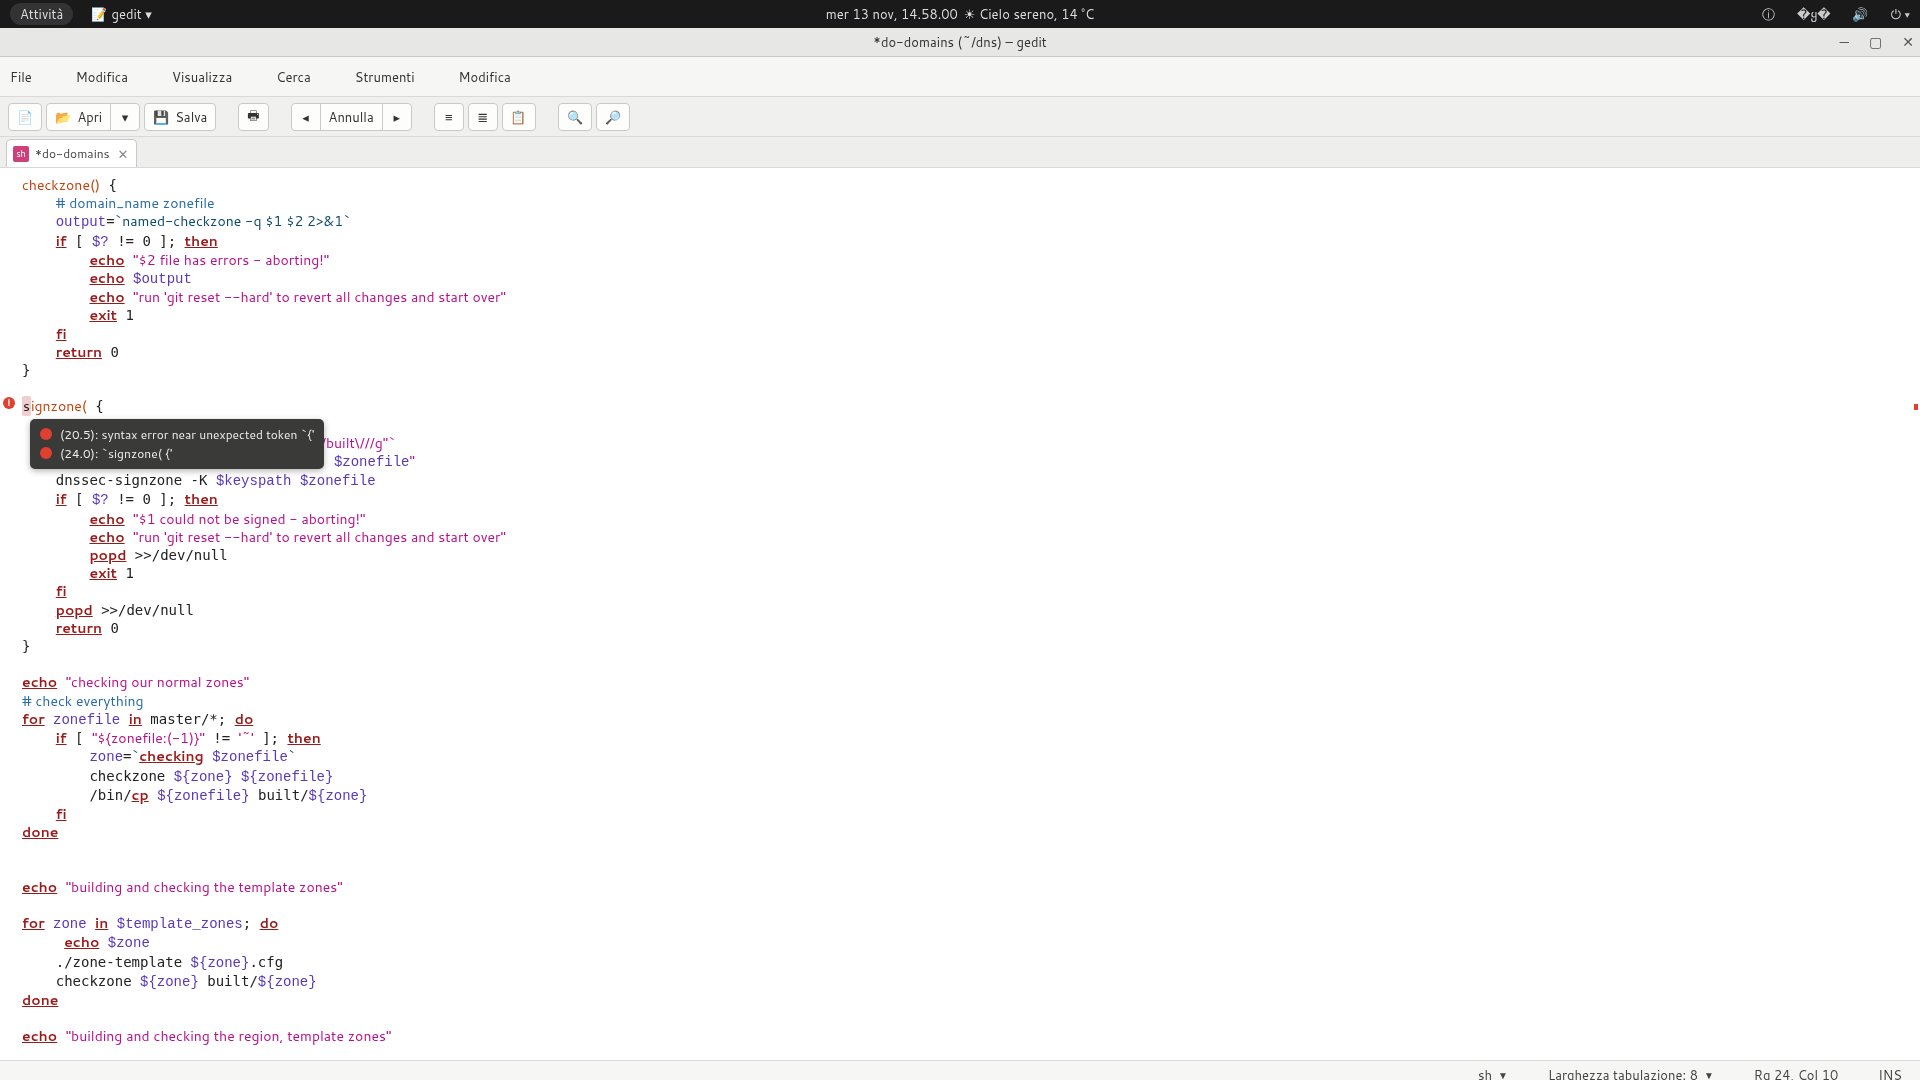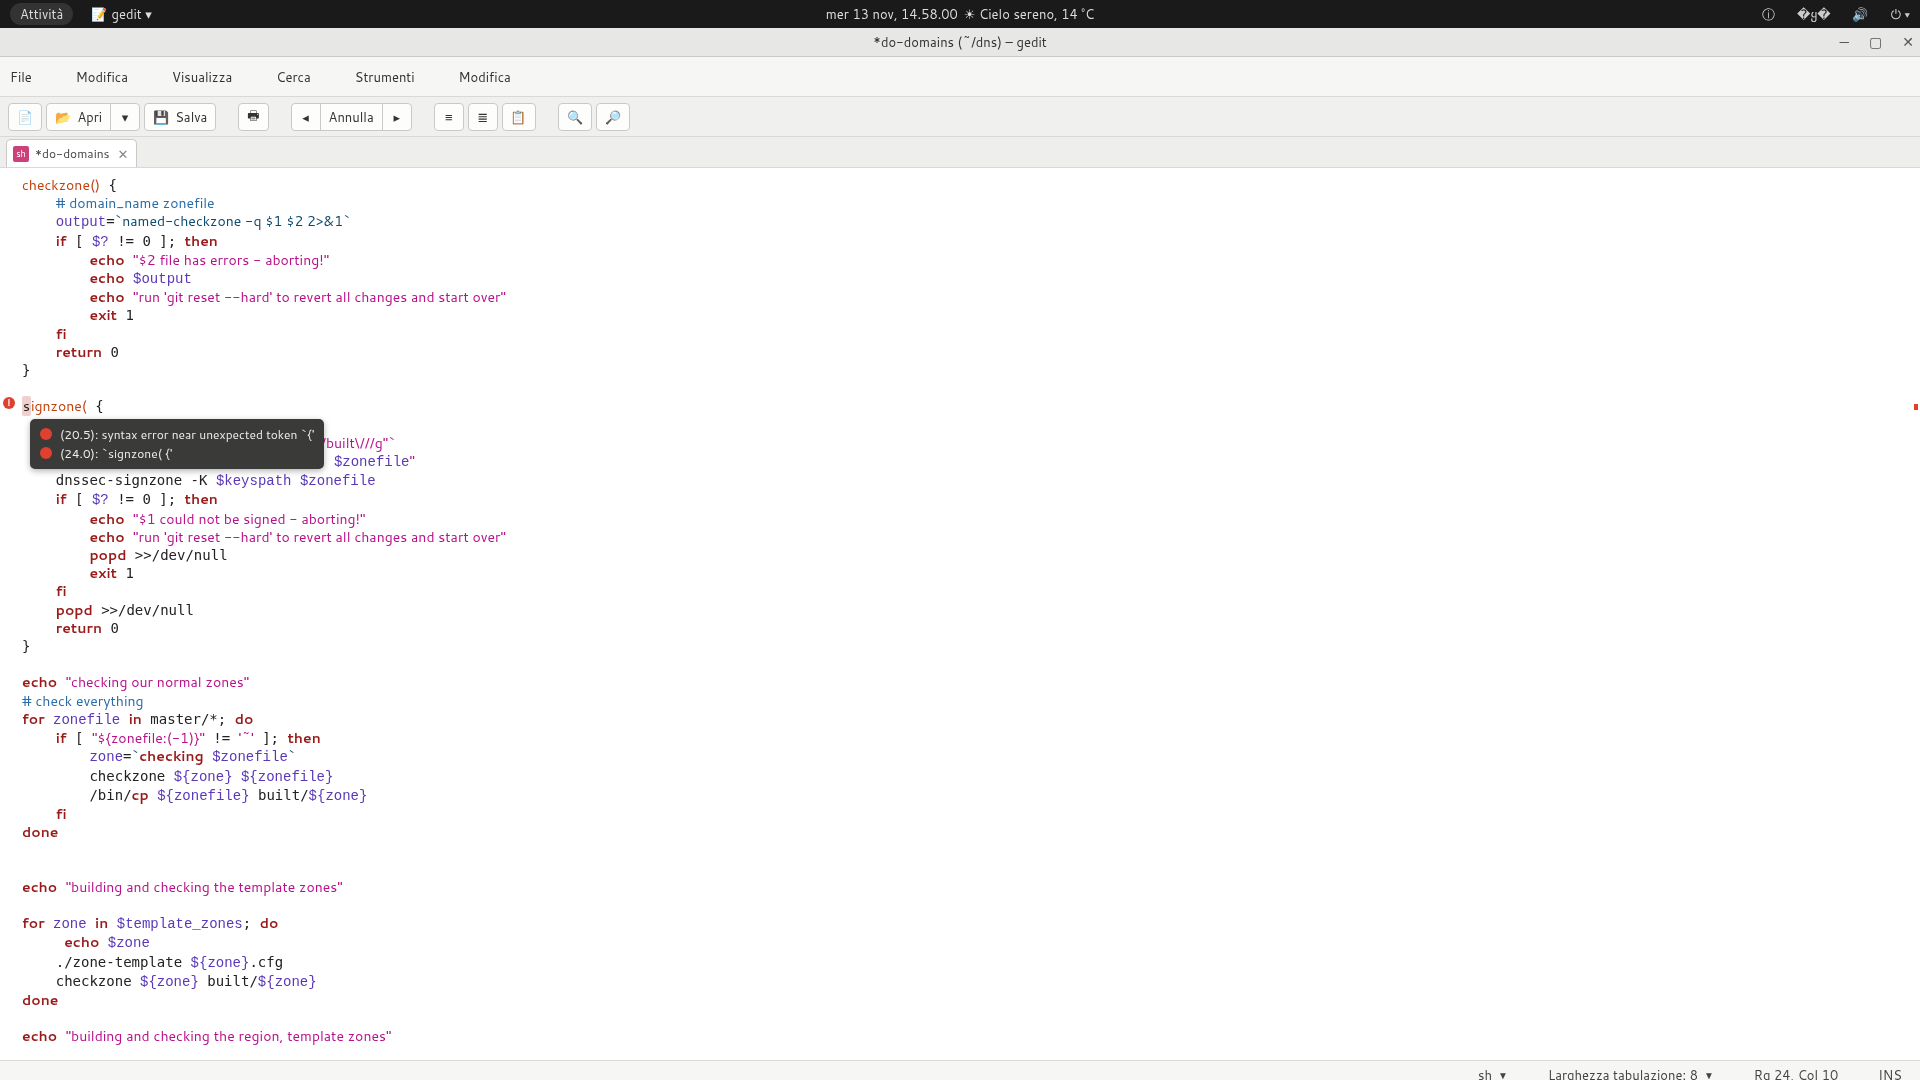--- a/index.html
+++ b/index.html
@@ -42,21 +42,21 @@
 .gutter{position:absolute;left:0;top:0;bottom:0;width:18px;background:#fff;}
 .error-mark{position:absolute;left:3px;width:12px;height:12px;border-radius:50%;background:#e04030;color:#fff;font-size:9px;line-height:12px;text-align:center;font-weight:bold;}
 .editor{position:absolute;left:18px;right:0;top:0;bottom:0;padding:8px 4px 8px 4px;font-family:"DejaVu Sans Mono","Consolas",monospace;font-size:14px;line-height:18.2px;white-space:pre;color:#222;}
 .scroll-min{position:absolute;right:2px;top:0;bottom:0;width:4px;}
 .scroll-min .mk{position:absolute;right:0;width:4px;height:6px;background:#e04030;}
 
 
 .c-fn{color:#c2410c;}
 .c-cmt{color:#2a6ca7;text-align:right;}
 .c-str{color:#b8118a;}
-.c-kw{color:#9a1a1a;font-weight:bold;}
+.c-kw{color:#9a1a1a;font-weight:bold;text-decoration:underline;}
 .c-var{color:#5a38b8;font-family:Liberation Mono, monospace;}
 .c-bq{color:#0c4a6e;}
 
 
 .tooltip{position:absolute;background:#3a3a38;color:#eee;border-radius:5px;padding:6px 10px;font-size:12px;box-shadow:0 2px 6px rgba(0,0,0,.3);}
 .tooltip .row{display:flex;align-items:center;gap:8px;padding:1px 0;}
 .tooltip .dot{width:12px;height:12px;border-radius:50%;background:#e04030;display:inline-block;}
 
 
 .hl-err{background:#f0cfcf;border-radius:2px;padding:0 1px;}

